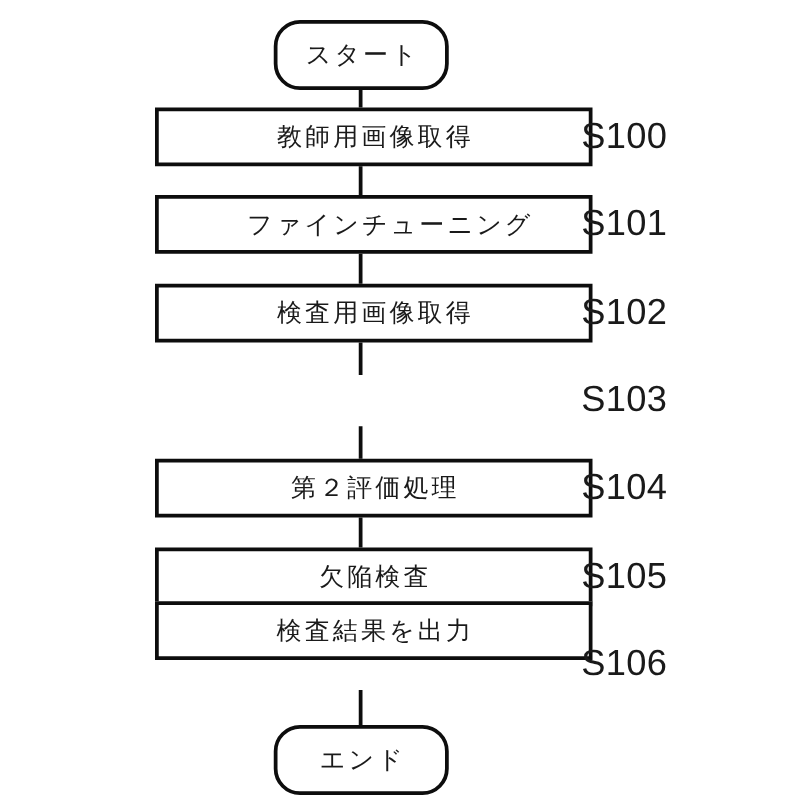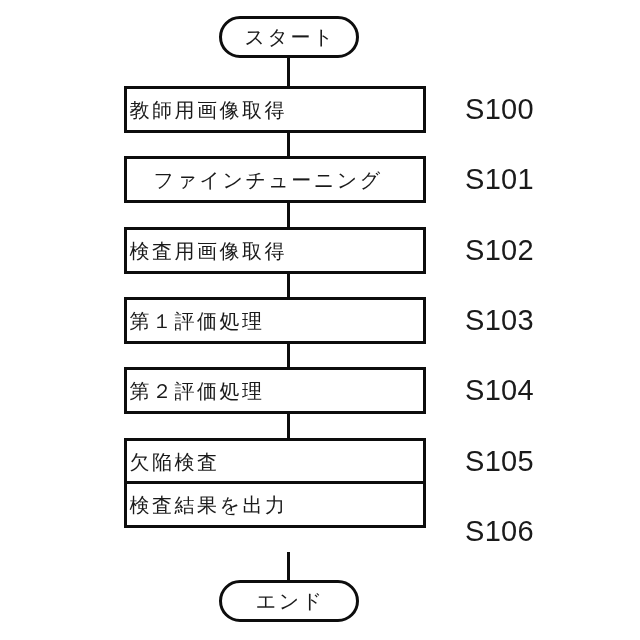--- a/index.html
+++ b/index.html
@@ -19,21 +19,21 @@
     width: 640px;
     height: 640px;
     background: #ffffff;
   }
 
   
   .terminal {
     position: absolute;
     left: 219px;
     width: 140px;
-    height: 42px;
+    height: 56px;
     box-sizing: border-box;
     border: 3px solid #0d0d0d;
     border-radius: 21px;
     background: #ffffff;
     display: flex;
     align-items: center;
     justify-content: center;
     z-index: 3;
   }
   .terminal .node-text {
@@ -43,27 +43,28 @@
     line-height: 1;
     white-space: nowrap;
   }
   #node-start { top: 16px; }
   #node-end   { top: 580px; }
 
   
   .process {
     position: absolute;
     left: 124px;
-    width: 302px;
+    width: 350px;
     height: 47px;
     box-sizing: border-box;
     border: 3px solid #0d0d0d;
     background: #ffffff;
     display: flex;
     align-items: center;
+    justify-content: center;
     z-index: 3;
   }
   .process .node-text {
     font-size: 20px;
     letter-spacing: 2.5px;
     text-indent: 2.5px;
     line-height: 1;
     white-space: nowrap;
   }
 
@@ -118,23 +119,20 @@
   <div class="process" style="top:156px;padding-left:24px;">
     <span class="node-text">ファインチューニング</span>
   </div>
   <div class="step-label" style="top:156px;">S101</div>
 
   <div class="process" style="top:227px;">
     <span class="node-text">検査用画像取得</span>
   </div>
   <div class="step-label" style="top:227px;">S102</div>
 
-  <div class="process" style="top:297px;">
-    <span class="node-text">第１評価処理</span>
-  </div>
   <div class="step-label" style="top:297px;text-align:right;">S103</div>
 
   <div class="process" style="top:367px;">
     <span class="node-text">第２評価処理</span>
   </div>
   <div class="step-label" style="top:367px;">S104</div>
 
   <div class="process" style="top:438px;">
     <span class="node-text">欠陥検査</span>
   </div>

